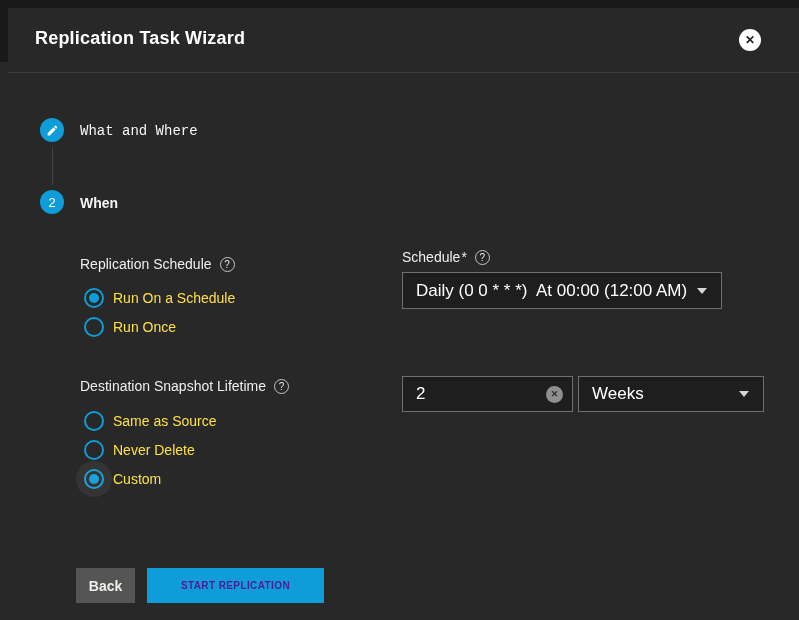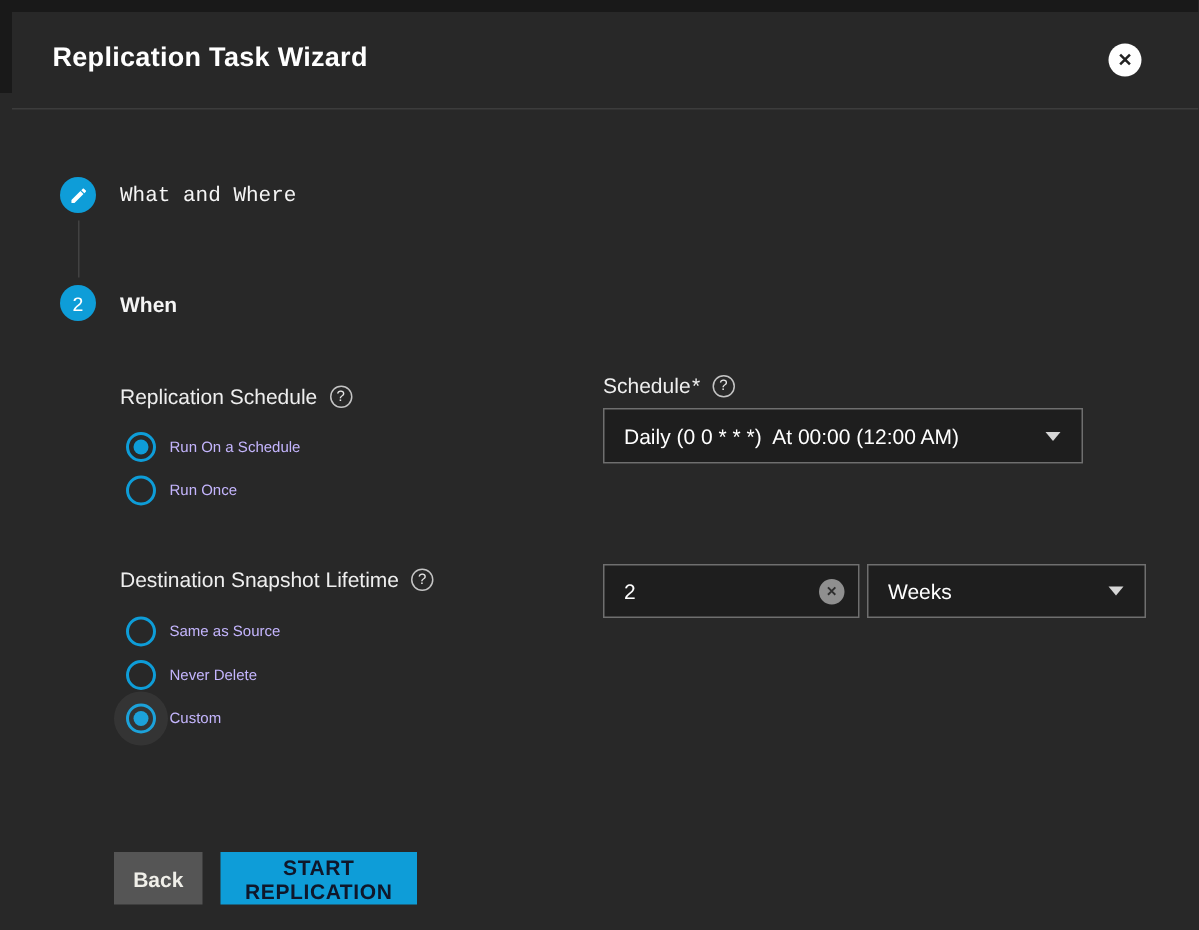--- a/index.html
+++ b/index.html
@@ -75,33 +75,33 @@
     display: flex; align-items: center; justify-content: center;
   }
   .radio-circle.checked::after {
     content: ""; width: 10px; height: 10px; border-radius: 50%;
     background: var(--accent, #0e9dd8);
   }
   .radio-halo {
     position: absolute; left: -10px; top: -10px; width: 36px; height: 36px;
     border-radius: 50%; background: rgba(255,255,255,0.06);
   }
-  .radio-label { margin-left: 9px; font-size: 10px; color: #c4b5fd; white-space: nowrap; }
+  .radio-label { margin-left: 9px; font-size: 14px; color: #fde047; white-space: nowrap; }
   .rr1 { top: 288px; } .rr2 { top: 317px; }
   .rr3 { top: 411px; } .rr4 { top: 440px; } .rr5 { top: 469px; }
   
   .field-box {
     position: absolute; background: #1e1e1e; border: 1px solid #6f6f6f;
     display: flex; align-items: center; cursor: pointer;
   }
   .schedule-select { left: 402px; top: 272px; width: 320px; height: 37px; }
   .lifetime-input  { left: 402px; top: 376px; width: 171px; height: 36px; cursor: text; }
   .unit-select     { left: 578px; top: 376px; width: 186px; height: 36px; }
   .field-value {
-    font-size: 14px; color: #fff; padding-left: 13px; white-space: pre;
+    font-size: 17px; color: #fff; padding-left: 13px; white-space: pre;
     flex: 1 1 auto; overflow: hidden;
   }
   .caret-down {
     width: 0; height: 0; margin-right: 14px; flex: 0 0 auto;
     border-left: 5px solid transparent; border-right: 5px solid transparent;
     border-top: 6px solid #d6d6d6;
   }
   .clear-icon {
     width: 17px; height: 17px; margin-right: 9px; border-radius: 50%;
     background: #8f8f8f; color: #2e2e2e; flex: 0 0 auto;
@@ -110,22 +110,22 @@
   }
   
   .btn {
     position: absolute; top: 568px; height: 35px; border: none;
     font-family: "Liberation Sans", sans-serif; font-weight: 700;
     display: flex; align-items: center; justify-content: center;
     cursor: pointer;
   }
   .back-btn { left: 76px; width: 59px; background: #555555; color: #f0efe9; font-size: 14px; }
   .start-btn {
-    left: 147px; width: 131px; background: var(--accent, #0e9dd8);
-    color: #0f172a; font-size: 14px; letter-spacing: 0.4px;
+    left: 147px; width: 177px; background: var(--accent, #0e9dd8);
+    color: #4c1d95; font-size: 10px; letter-spacing: 0.4px;
   }
   .pencil-svg { width: 13px; height: 13px; display: block; }
 </style>
 </head>
 <body>
 
 <div class="edge-top"></div>
 <div class="edge-left"></div>
 
 <div class="dialog-title">Replication Task Wizard</div>

